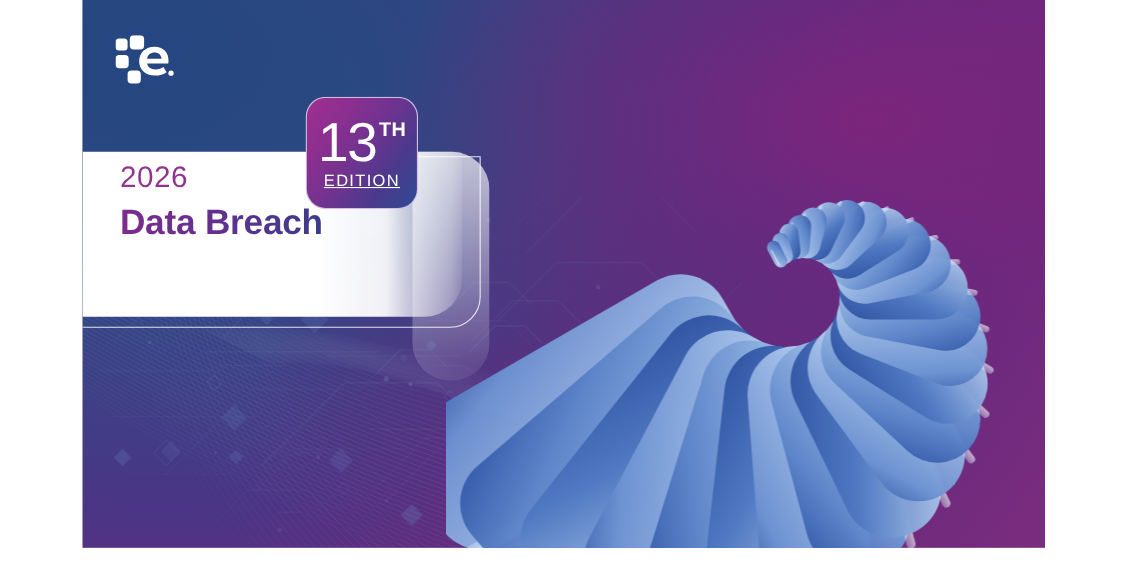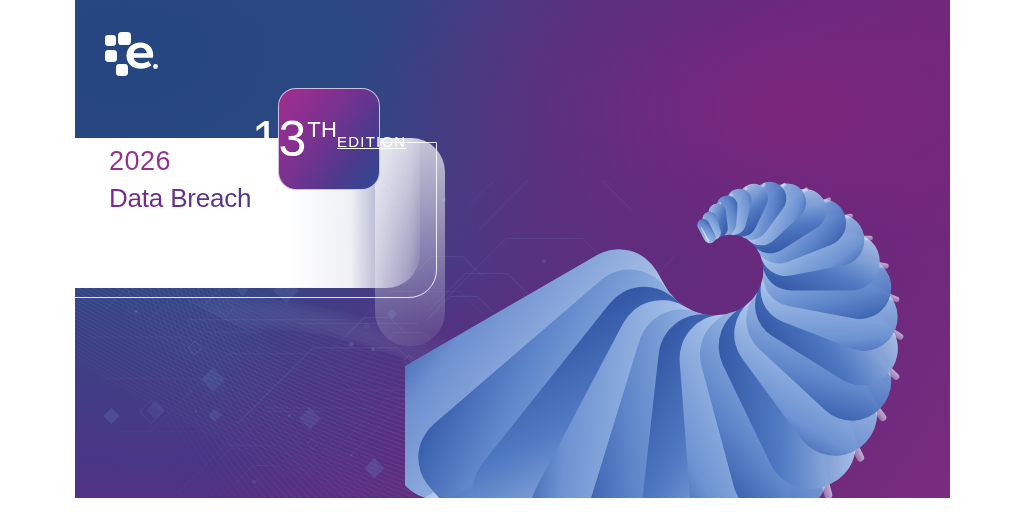--- a/index.html
+++ b/index.html
@@ -55,39 +55,39 @@
 
   
   #headline{position:absolute;left:34px;top:148px;width:300px;}
   .year{
     font-size:27px;font-weight:400;letter-spacing:.5px;line-height:1;
     color:#8c3190;margin:0 0 7px 0;
     background:linear-gradient(90deg,#93348f 0%,#7e2f8f 100%);
     -webkit-background-clip:text;background-clip:text;-webkit-text-fill-color:transparent;
   }
   .line{
-    font-size:26px;font-weight:400;line-height:1.30;letter-spacing:-.2px;margin:0;
+    font-size:32px;font-weight:700;line-height:1.30;letter-spacing:-.2px;margin:0;
     white-space:nowrap;
     background:linear-gradient(90deg,#7c2b8d 0%,#63308d 28%,#43398c 55%,#2a3f84 80%,#21417f 100%);
     -webkit-background-clip:text;background-clip:text;
     -webkit-text-fill-color:transparent;color:transparent;
   }
 
   
   #badge{
     position:absolute;left:203px;top:88px;width:102px;height:102px;
     border-radius:18px;
     background:linear-gradient(125deg,#a02f8e 0%,#8b2f90 26%,#6b348f 52%,#4a3a8c 74%,#2f4a94 100%);
     border:1.4px solid rgba(222,205,235,.9);
     box-sizing:border-box;
-    display:flex;flex-direction:row;align-items:center;justify-content:center;
+    display:flex;flex-direction:column;align-items:center;justify-content:center;
   }
   #badge .num-row{display:flex;align-items:flex-start;line-height:1;}
   #badge .num{font-size:50px;font-weight:300;color:#ffffff;letter-spacing:-1px;line-height:.92;}
-  #badge .ord{font-size:22px;font-weight:400;color:#ffffff;margin-top:3px;margin-left:2px;letter-spacing:.2px;}
+  #badge .ord{font-size:18px;font-weight:700;color:#ffffff;margin-top:3px;margin-left:2px;letter-spacing:.2px;}
   #badge .edition{font-size:15px;font-weight:400;color:#ffffff;letter-spacing:1.2px;margin-top:4px;text-decoration:underline;}
 </style>
 </head>
 <body>
 
 <div id="stage">
 
   <div id="art">
 
     <div class="wash w3"></div>

